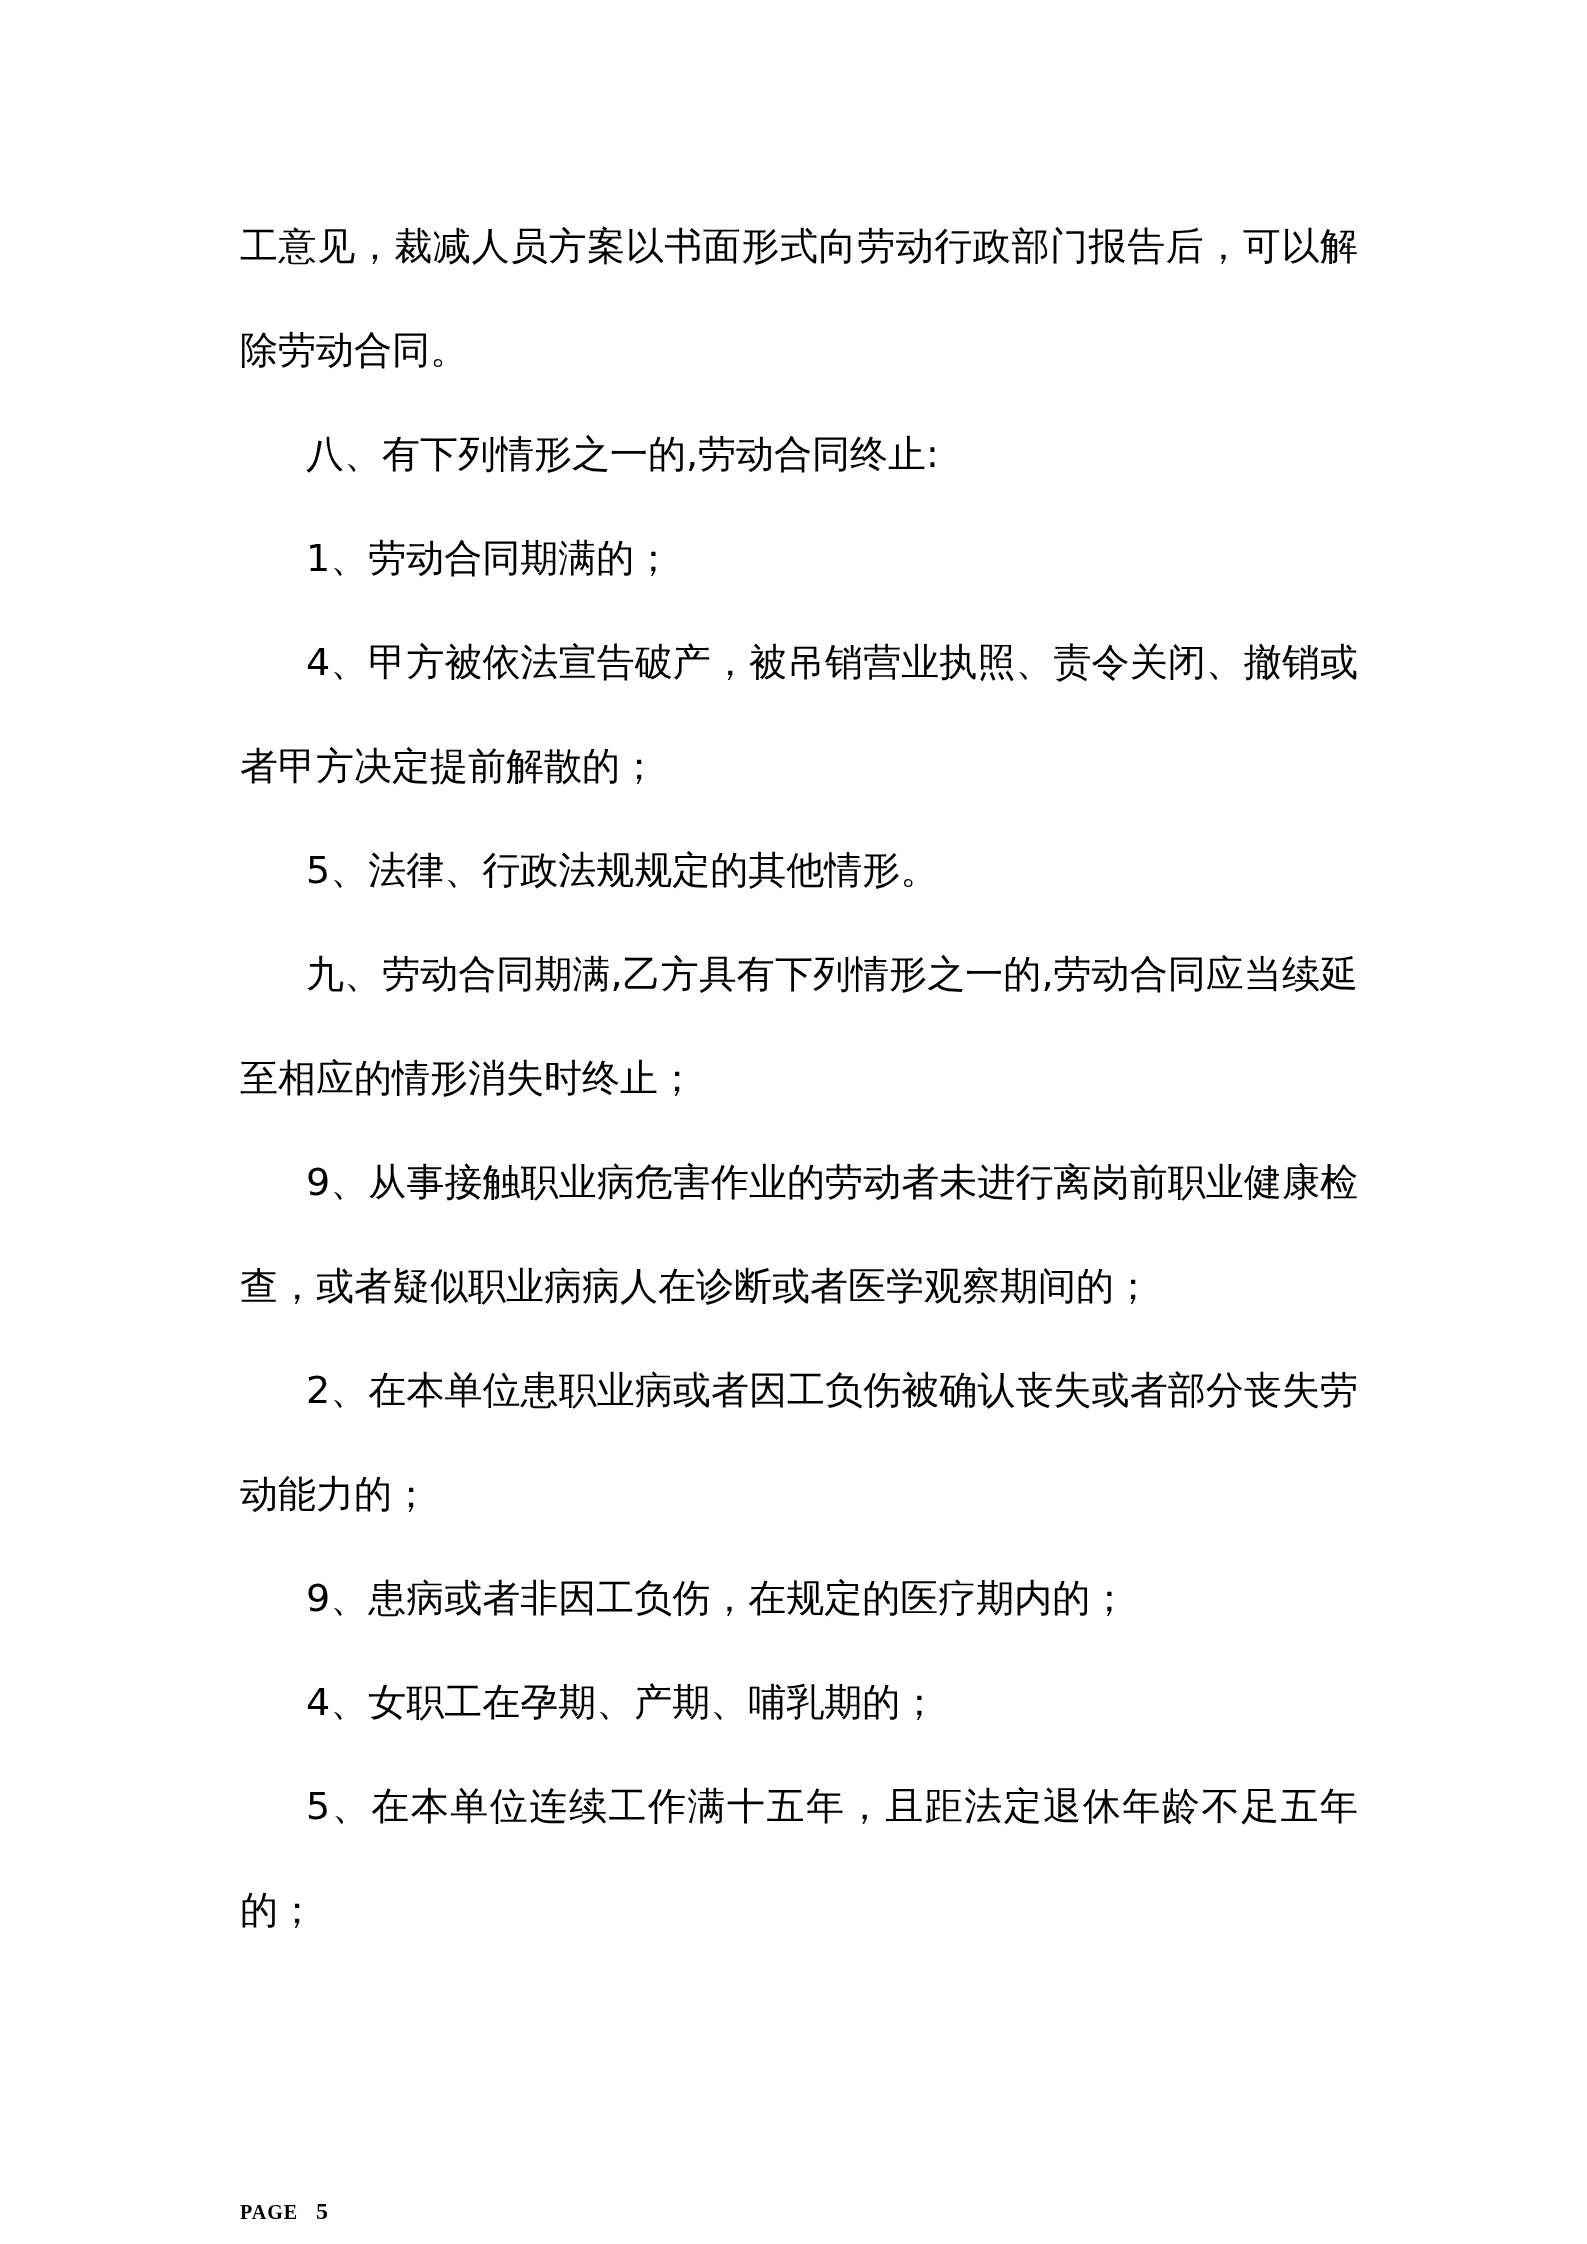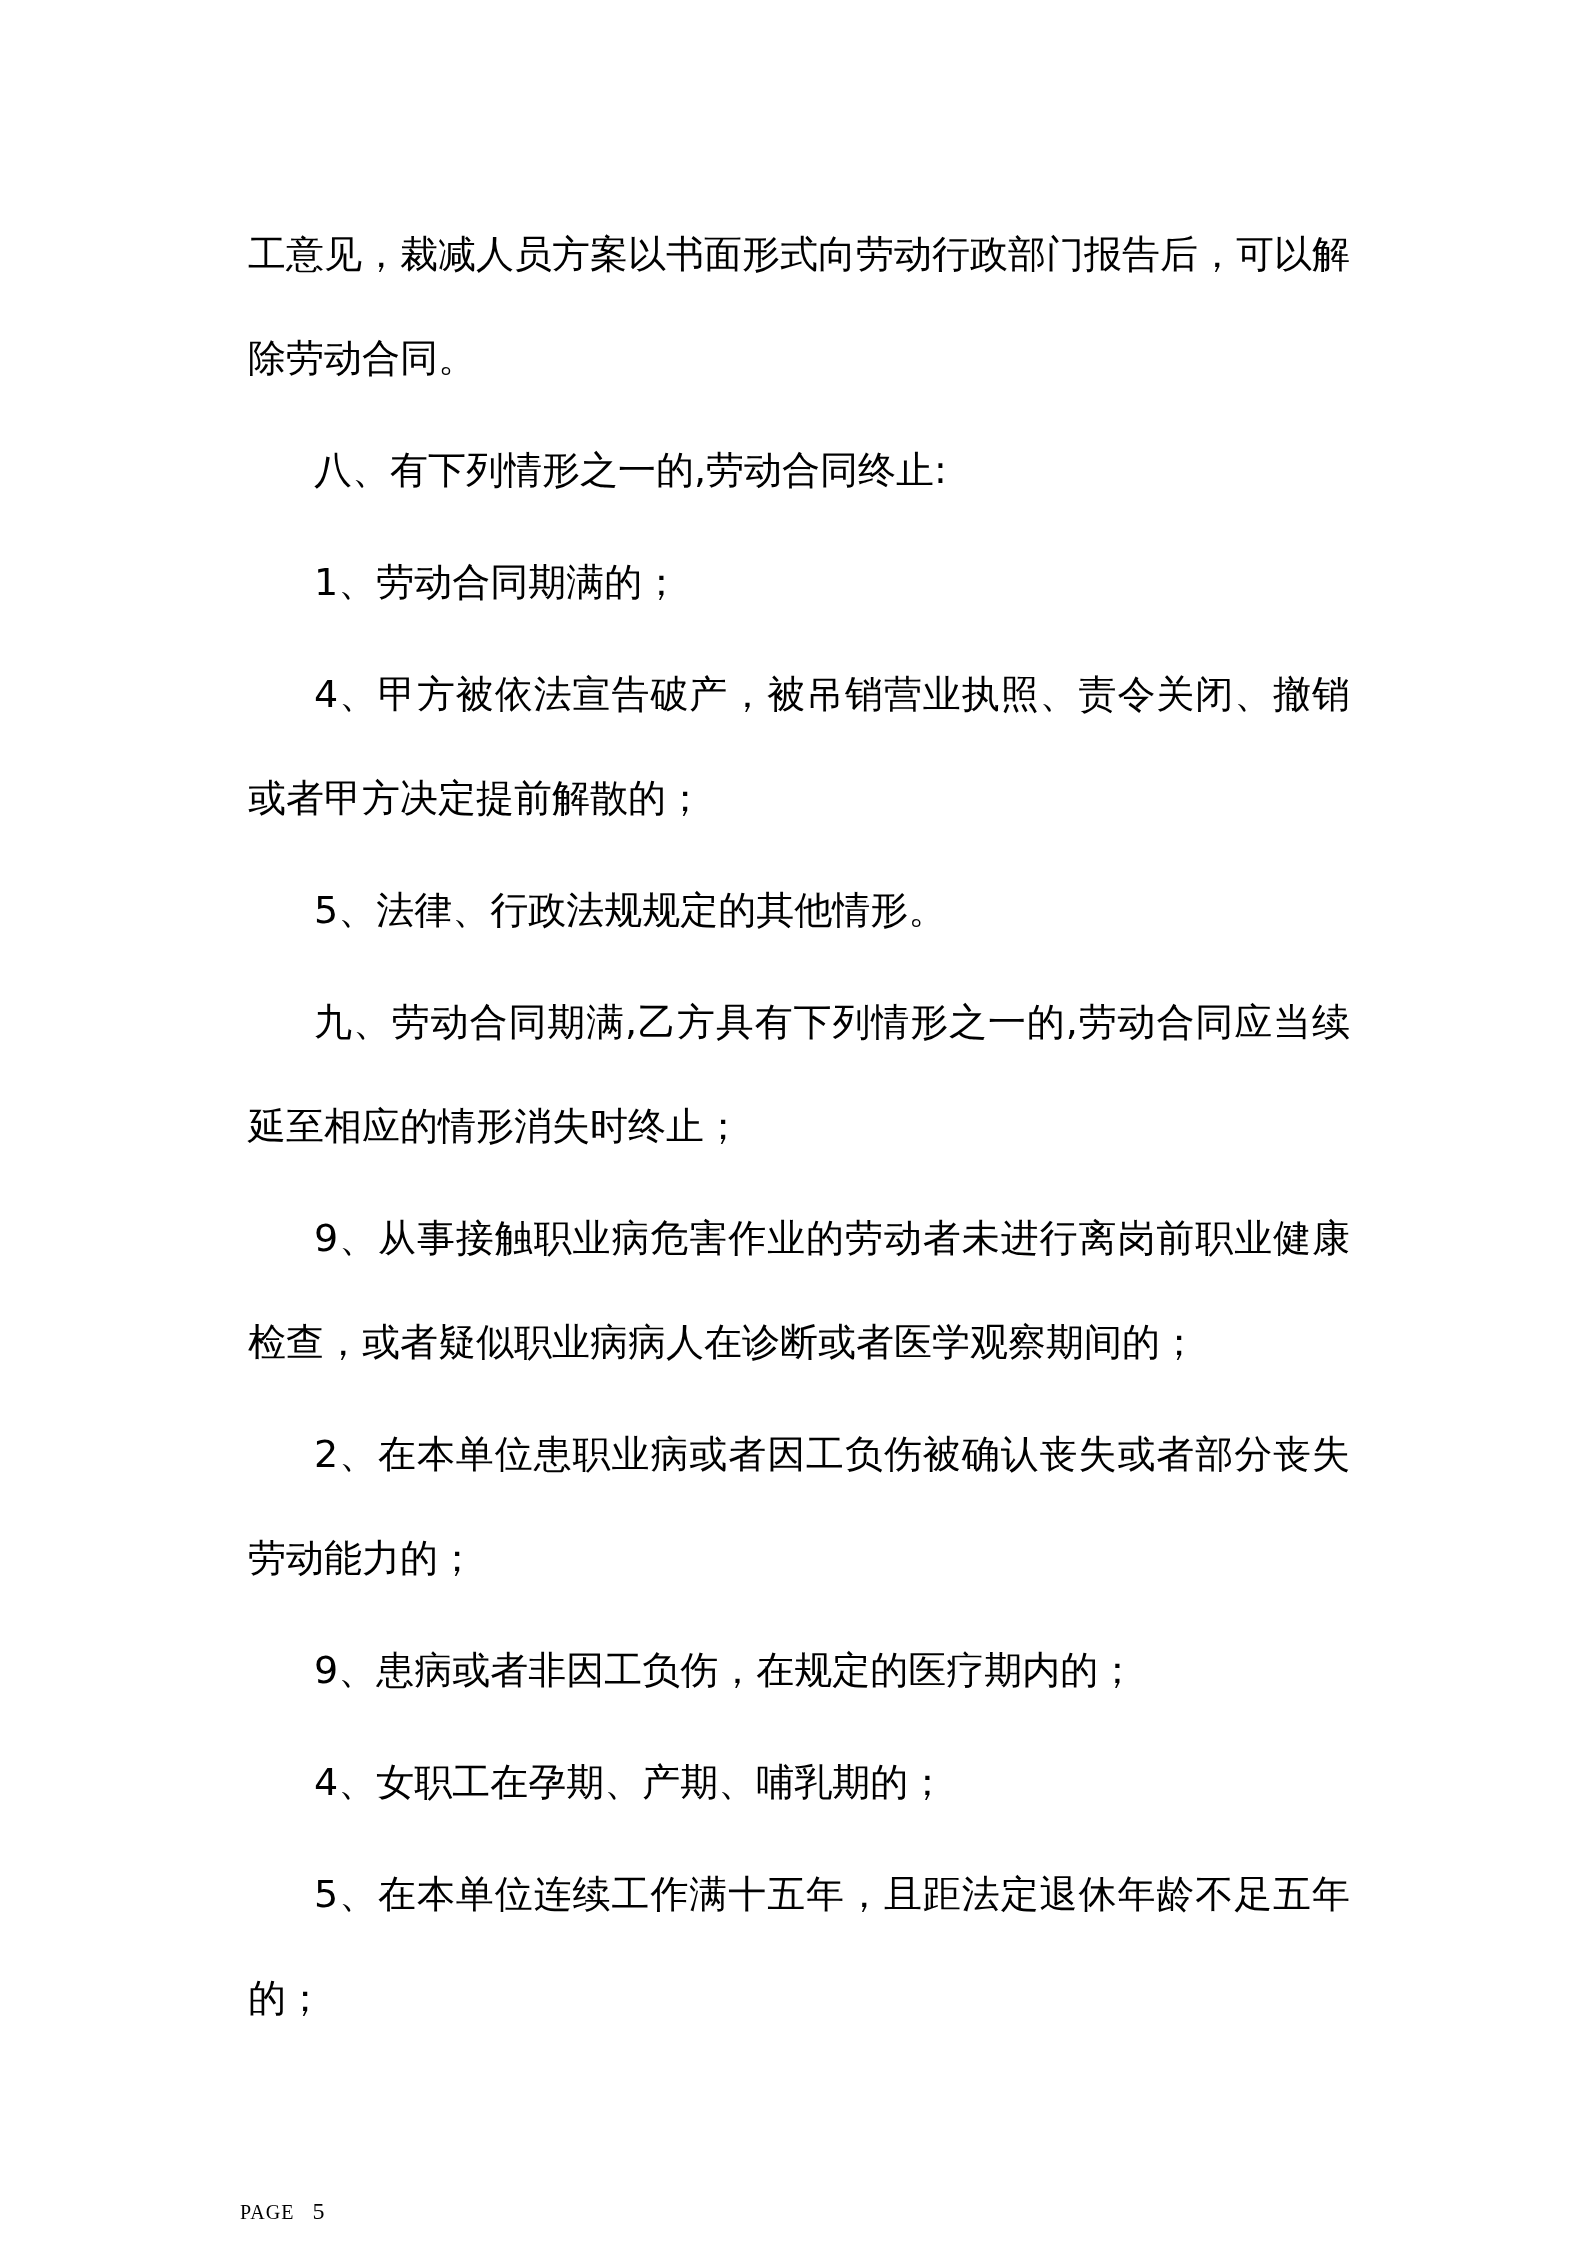--- a/index.html
+++ b/index.html
@@ -6,26 +6,26 @@
   body { width: 1587px; height: 2244px; position: relative; overflow: hidden; }
   .page {
     position: absolute; left: 0; top: 0; width: 1587px; height: 2244px; background: #ffffff;
   }
   .content {
     position: absolute; left: 240px; top: 194px; width: 1118px;
     font-family: "DejaVu Sans", "Liberation Sans", sans-serif;
     font-size: 38px; color: #000000;
     line-height: 104px;
   }
-  .para { margin: 8px; padding: 0; text-align: justify; text-align-last: left; word-break: break-all; }
+  .para { margin: 0; padding: 0; text-align: justify; text-align-last: left; word-break: break-all; }
   .indent { text-indent: 66px; }
   .footer {
     position: absolute; left: 240px; top: 2198px;
     font-family: "Liberation Serif", "DejaVu Serif", serif;
-    font-size: 20px; color: #000000; letter-spacing: 1px;
+    font-size: 20px; color: #000000; letter-spacing: 1px; font-weight: bold;
   }
   .footer .num { font-size: 24px; margin-left: 18px; }
 </style>
 </head>
 <body>
 
 <div class="page">
   <div class="content">
     <p class="para">工意见，裁减人员方案以书面形式向劳动行政部门报告后，可以解除劳动合同。</p>
     <p class="para indent">八、有下列情形之一的,劳动合同终止:</p>

